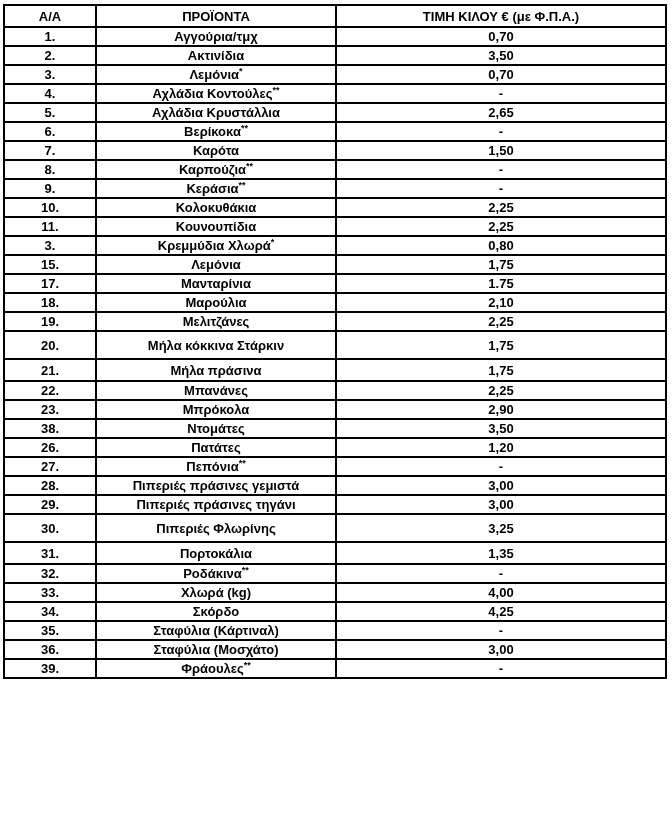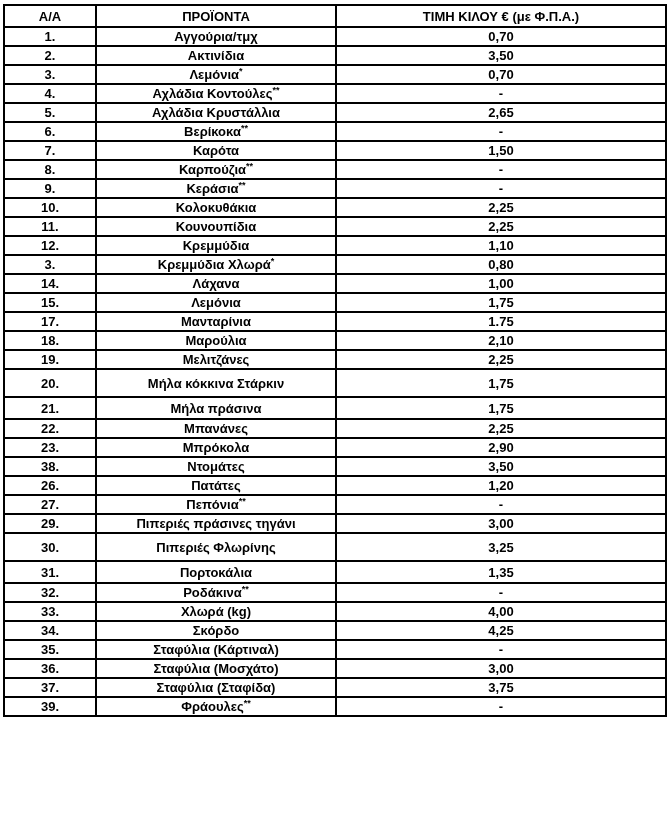--- a/index.html
+++ b/index.html
@@ -118,33 +118,23 @@
           <td>10.</td>
           <td><span>Κολοκυθάκια</span></td>
           <td>2,25</td>
         </tr>
         <tr>
           <td>11.</td>
           <td><span>Κουνουπίδια</span></td>
           <td>2,25</td>
         </tr>
         <tr>
-          <td>12.</td>
-          <td><span>Κρεμμύδια</span></td>
-          <td>1,10</td>
-        </tr>
-        <tr>
           <td>3.</td>
           <td><span>Κρεμμύδια Χλωρά</span><sup>*</sup></td>
           <td>0,80</td>
-        </tr>
-        <tr>
-          <td>14.</td>
-          <td><span>Λάχανα</span></td>
-          <td>1,00</td>
         </tr>
         <tr>
           <td>15.</td>
           <td><span>Λεμόνια</span></td>
           <td>1,75</td>
         </tr>
         <tr>
           <td>17.</td>
           <td><span>Μανταρίνια</span></td>
           <td>1.75</td>
@@ -188,20 +178,25 @@
           <td>26.</td>
           <td><span>Πατάτες</span></td>
           <td>1,20</td>
         </tr>
         <tr>
           <td>27.</td>
           <td><span>Πεπόνια</span><sup>**</sup></td>
           <td>-</td>
         </tr>
         <tr>
+          <td>28.</td>
+          <td><span>Πιπεριές πράσινες γεμιστά</span></td>
+          <td>3,00</td>
+        </tr>
+        <tr>
           <td>29.</td>
           <td><span>Πιπεριές πράσινες τηγάνι</span></td>
           <td>3,00</td>
         </tr>
         <tr class="tall">
           <td>30.</td>
           <td><span>Πιπεριές Φλωρίνης</span></td>
           <td>3,25</td>
         </tr>
         <tr class="semi-tall">
@@ -226,25 +221,20 @@
         </tr>
         <tr>
           <td>35.</td>
           <td><span>Σταφύλια (Κάρτιναλ)</span></td>
           <td>-</td>
         </tr>
         <tr>
           <td>36.</td>
           <td><span>Σταφύλια (Μοσχάτο)</span></td>
           <td>3,00</td>
-        </tr>
-        <tr>
-          <td>37.</td>
-          <td><span>Σταφύλια (Σταφίδα)</span></td>
-          <td>3,75</td>
         </tr>
         <tr>
           <td>39.</td>
           <td><span>Φράουλες</span><sup>**</sup></td>
           <td>-</td>
         </tr>
       </tbody>
   </table>
 </div>
 

